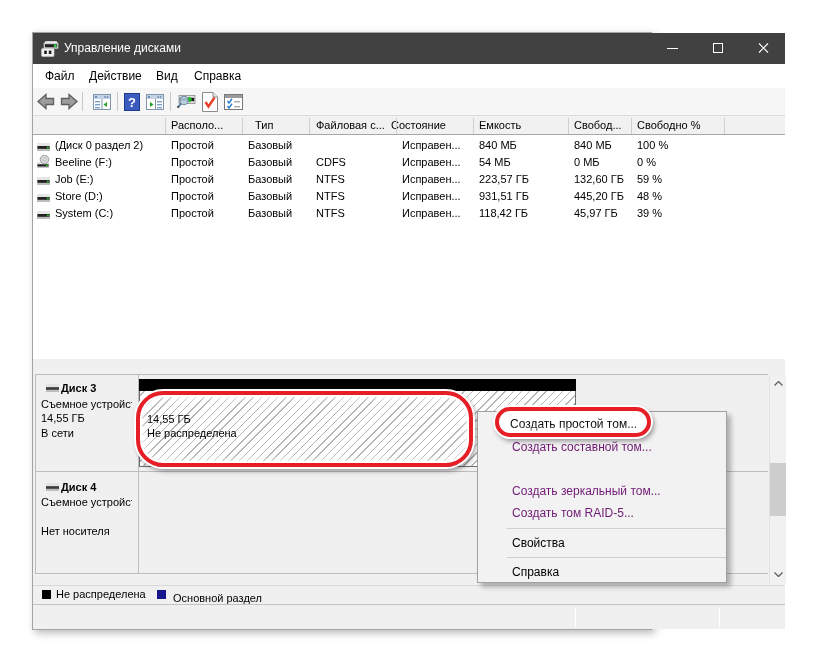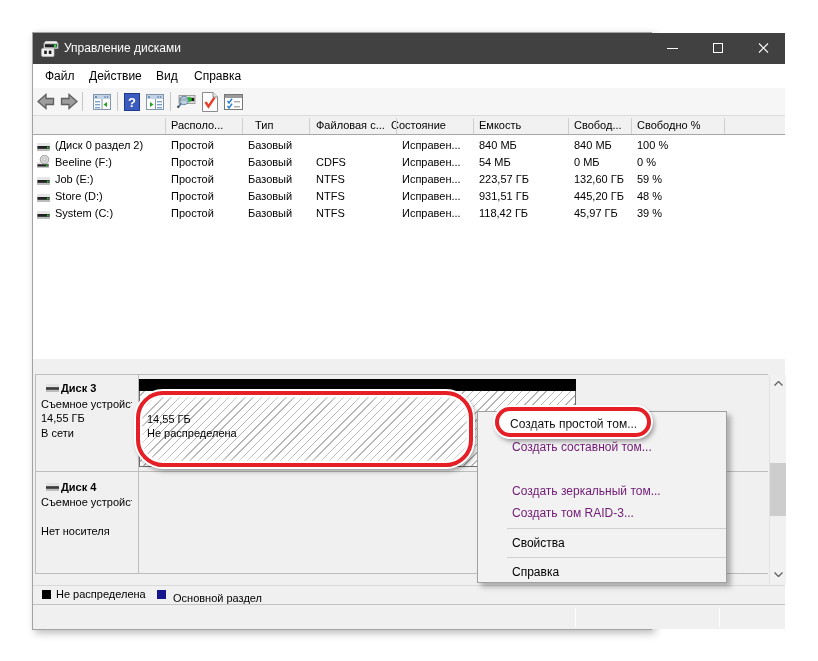--- a/index.html
+++ b/index.html
@@ -300,21 +300,21 @@
       <div class="ssep" style="left:542px;"></div>
       <div class="ssep" style="left:686px;"></div>
     </div>
   </div>
 </div>
 
 <div id="cmenu">
   <div class="mi" style="top:2px;">Создать простой том...</div>
   <div class="mi dis" style="top:24px;">Создать составной том...</div>
   <div class="mi dis" style="top:68px;">Создать зеркальный том...</div>
-  <div class="mi dis" style="top:90px;">Создать том RAID-3...</div>
+  <div class="mi dis" style="top:90px;">Создать том RAID-5...</div>
   <div class="msep" style="top:116px;"></div>
   <div class="mi" style="top:120px;">Свойства</div>
   <div class="msep" style="top:145px;"></div>
   <div class="mi" style="top:149px;">Справка</div>
 </div>
 
 <div class="abs" style="left:499px; top:410px; width:148px; height:24px; background:#fff; border-radius:12px; z-index:55;"></div>
 <div class="abs" style="left:510px; top:413px; z-index:56; font-size:12px; height:22px; line-height:22px;">Создать простой том...</div>
 <div class="red" id="red2"></div>
 <div class="red" id="red1"></div>

